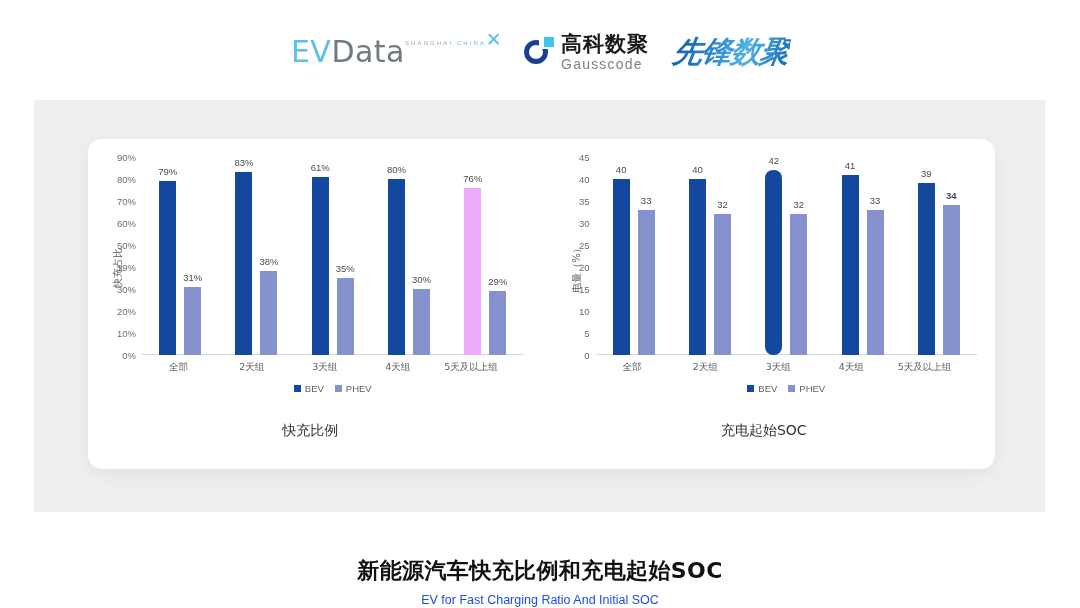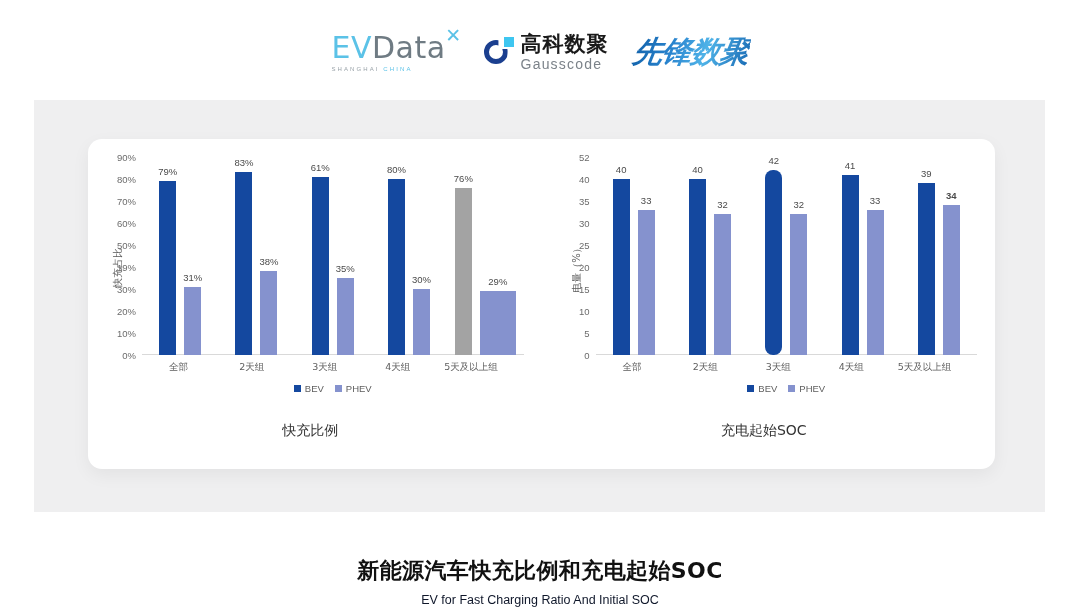--- a/index.html
+++ b/index.html
@@ -24,21 +24,21 @@
     height: 60px;
     display: flex;
     align-items: center;
     justify-content: center;
     gap: 24px;
   }
 
   
   .logo-evdata {
     display: flex;
-    flex-direction: column;
+    flex-direction: row;
     align-items: flex-start;
     position: relative;
     padding-right: 14px;
   }
   .evdata-word {
     font-size: 30px;
     letter-spacing: 0.5px;
     line-height: 1;
     font-family: "DejaVu Sans", sans-serif;
     font-weight: 400;
@@ -303,21 +303,21 @@
   .footer-cn {
     font-size: 22px;
     font-weight: bold;
     color: #111111;
     letter-spacing: 0.4px;
     font-family: "DejaVu Sans", sans-serif;
   }
   .footer-en {
     margin-top: 7px;
     font-size: 12.5px;
-    color: #0f172a;
+    color: #1d4ed8;
     font-family: "Liberation Sans", sans-serif;
   }
 </style>
 </head>
 <body>
 
 <div class="logo-bar">
 
   <div class="logo-evdata">
     <div class="evdata-word">
@@ -394,24 +394,24 @@
               </div>
               <div class="group">
                 <div class="bar bev" style="height: 88.8889%; background: rgb(20, 72, 159);">
                   <span class="val">80%</span>
                 </div>
                 <div class="bar phev" style="height: 33.3333%; background: rgb(133, 146, 206);">
                   <span class="val">30%</span>
                 </div>
               </div>
               <div class="group">
-                <div class="bar bev" style="height: 84.4444%; background: #a3a3a3;">
+                <div class="bar bev" style="height: 84.4444%; background: #f0abfc;">
                   <span class="val">76%</span>
                 </div>
-                <div class="bar phev" style="height: 32.2222%; background: rgb(133, 146, 206); padding-left: 19px;">
+                <div class="bar phev" style="height: 32.2222%; background: rgb(133, 146, 206);">
                   <span class="val">29%</span>
                 </div>
               </div>
             </div>
           <div class="x-labels">
               <div class="x-label">全部</div>
               <div class="x-label">2天组</div>
               <div class="x-label">3天组</div>
               <div class="x-label">4天组</div>
               <div class="x-label">5天及以上组</div>
@@ -429,21 +429,21 @@
         </div>
       </div>
       <div class="chart-caption">快充比例</div>
     </div>
 
     <div class="chart-col">
       <div class="plot-wrap">
         <div class="axis-title">电量（%）</div>
         <div class="plot">
           <div class="y-ticks">
-              <div class="y-tick" style="top: 0%;">52</div>
+              <div class="y-tick" style="top: 0%;">45</div>
               <div class="y-tick" style="top: 11.1111%;">40</div>
               <div class="y-tick" style="top: 22.2222%;">35</div>
               <div class="y-tick" style="top: 33.3333%;">30</div>
               <div class="y-tick" style="top: 44.4444%;">25</div>
               <div class="y-tick" style="top: 55.5556%;">20</div>
               <div class="y-tick" style="top: 66.6667%;">15</div>
               <div class="y-tick" style="top: 77.7778%;">10</div>
               <div class="y-tick" style="top: 88.8889%;">5</div>
               <div class="y-tick" style="top: 100%;">0</div>
             </div>

